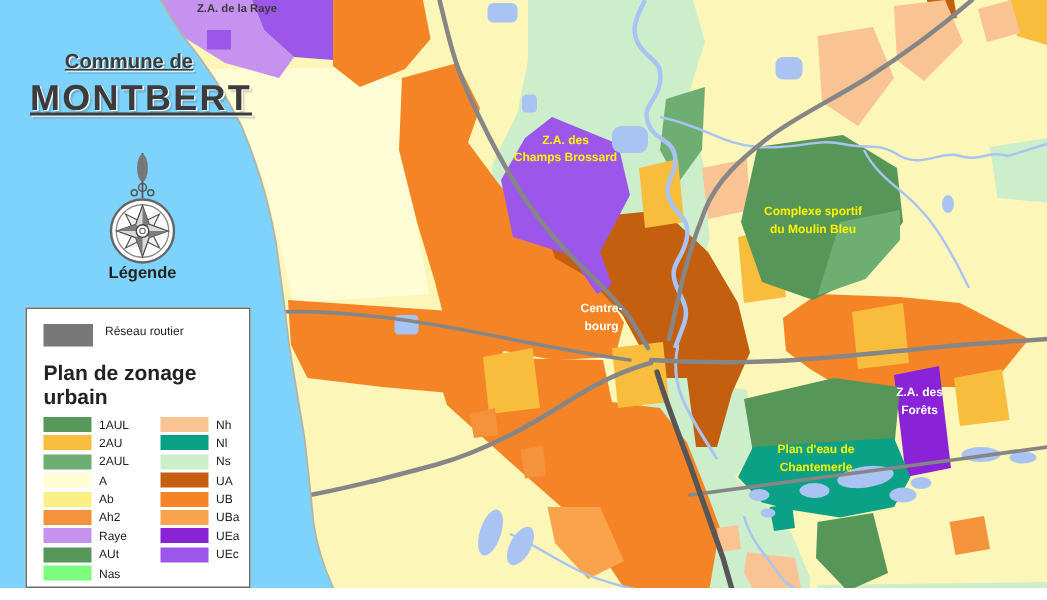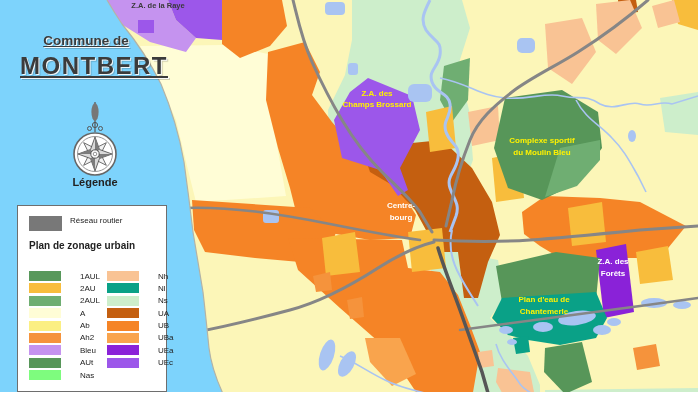--- a/index.html
+++ b/index.html
@@ -15,24 +15,24 @@
   #title-line2{font-size:24px;font-weight:bold;letter-spacing:1.5px;margin-top:4px;
                text-shadow:1px 1px 0 rgba(255,255,255,.9),2px 2px 1px rgba(0,0,0,.18);}
   #compass{position:absolute;left:57px;top:98px;}
   #legend-title{position:absolute;left:20px;top:176px;width:150px;text-align:center;
                 font-size:11px;font-weight:bold;color:#222;}
   #legend-box{position:absolute;left:17px;top:205px;width:150px;height:187px;box-sizing:border-box;
               border:1.4px solid #6e6e6e;background:#fff;padding:10px 4px 0 11px;}
   .lrow{display:flex;align-items:flex-start;margin-bottom:9px;}
   .lswatch{width:33px;height:15px;margin-right:8px;flex:0 0 auto;}
   .llabel{font-size:8px;color:#222;}
-  #zonage-title{font-size:10px;font-weight:bold;color:#222;margin:1px 0 20px 0;}
+  #zonage-title{font-size:14px;font-weight:bold;color:#222;margin:1px 0 6px 0;}
   .zgrid{display:grid;grid-template-columns:32px 36px 32px auto;column-gap:5px;row-gap:2.4px;align-items:center;}
   .zsw{width:32px;height:10px;}
-  .zlb{font-size:8px;color:#222;margin-left:14px;}
+  .zlb{font-size:8px;color:#222;}
 </style>
 </head>
 <body>
 
 <div id="stage">
 
   <svg id="map-svg" width="698" height="400" viewBox="0 0 698 400">
     <defs>
       <clipPath id="commune-clip">
         <path d="M107,0 L698,0 L698,400 L226,400 Q212,372 209,348 Q206,318 203,292 Q198,262 193,232 Q189,198 184,162 Q177,122 161,84 Q145,52 122,24 Q114,12 107,0 Z"></path>
@@ -200,21 +200,21 @@
       <div class="zlb">Ab</div>
       <div class="zsw" style="background: rgb(245, 132, 38);"></div>
       <div class="zlb">UB</div>
 
       <div class="zsw" style="background: rgb(245, 147, 60);"></div>
       <div class="zlb">Ah2</div>
       <div class="zsw" style="background: rgb(249, 164, 77);"></div>
       <div class="zlb">UBa</div>
 
       <div class="zsw" style="background: rgb(197, 147, 239);"></div>
-      <div class="zlb">Bleu</div>
+      <div class="zlb">Raye</div>
       <div class="zsw" style="background: rgb(138, 34, 216);"></div>
       <div class="zlb">UEa</div>
 
       <div class="zsw" style="background: rgb(87, 150, 89);"></div>
       <div class="zlb">AUt</div>
       <div class="zsw" style="background: rgb(156, 87, 234);"></div>
       <div class="zlb">UEc</div>
 
       <div class="zsw" style="background: rgb(126, 252, 126);"></div>
       <div class="zlb">Nas</div>

